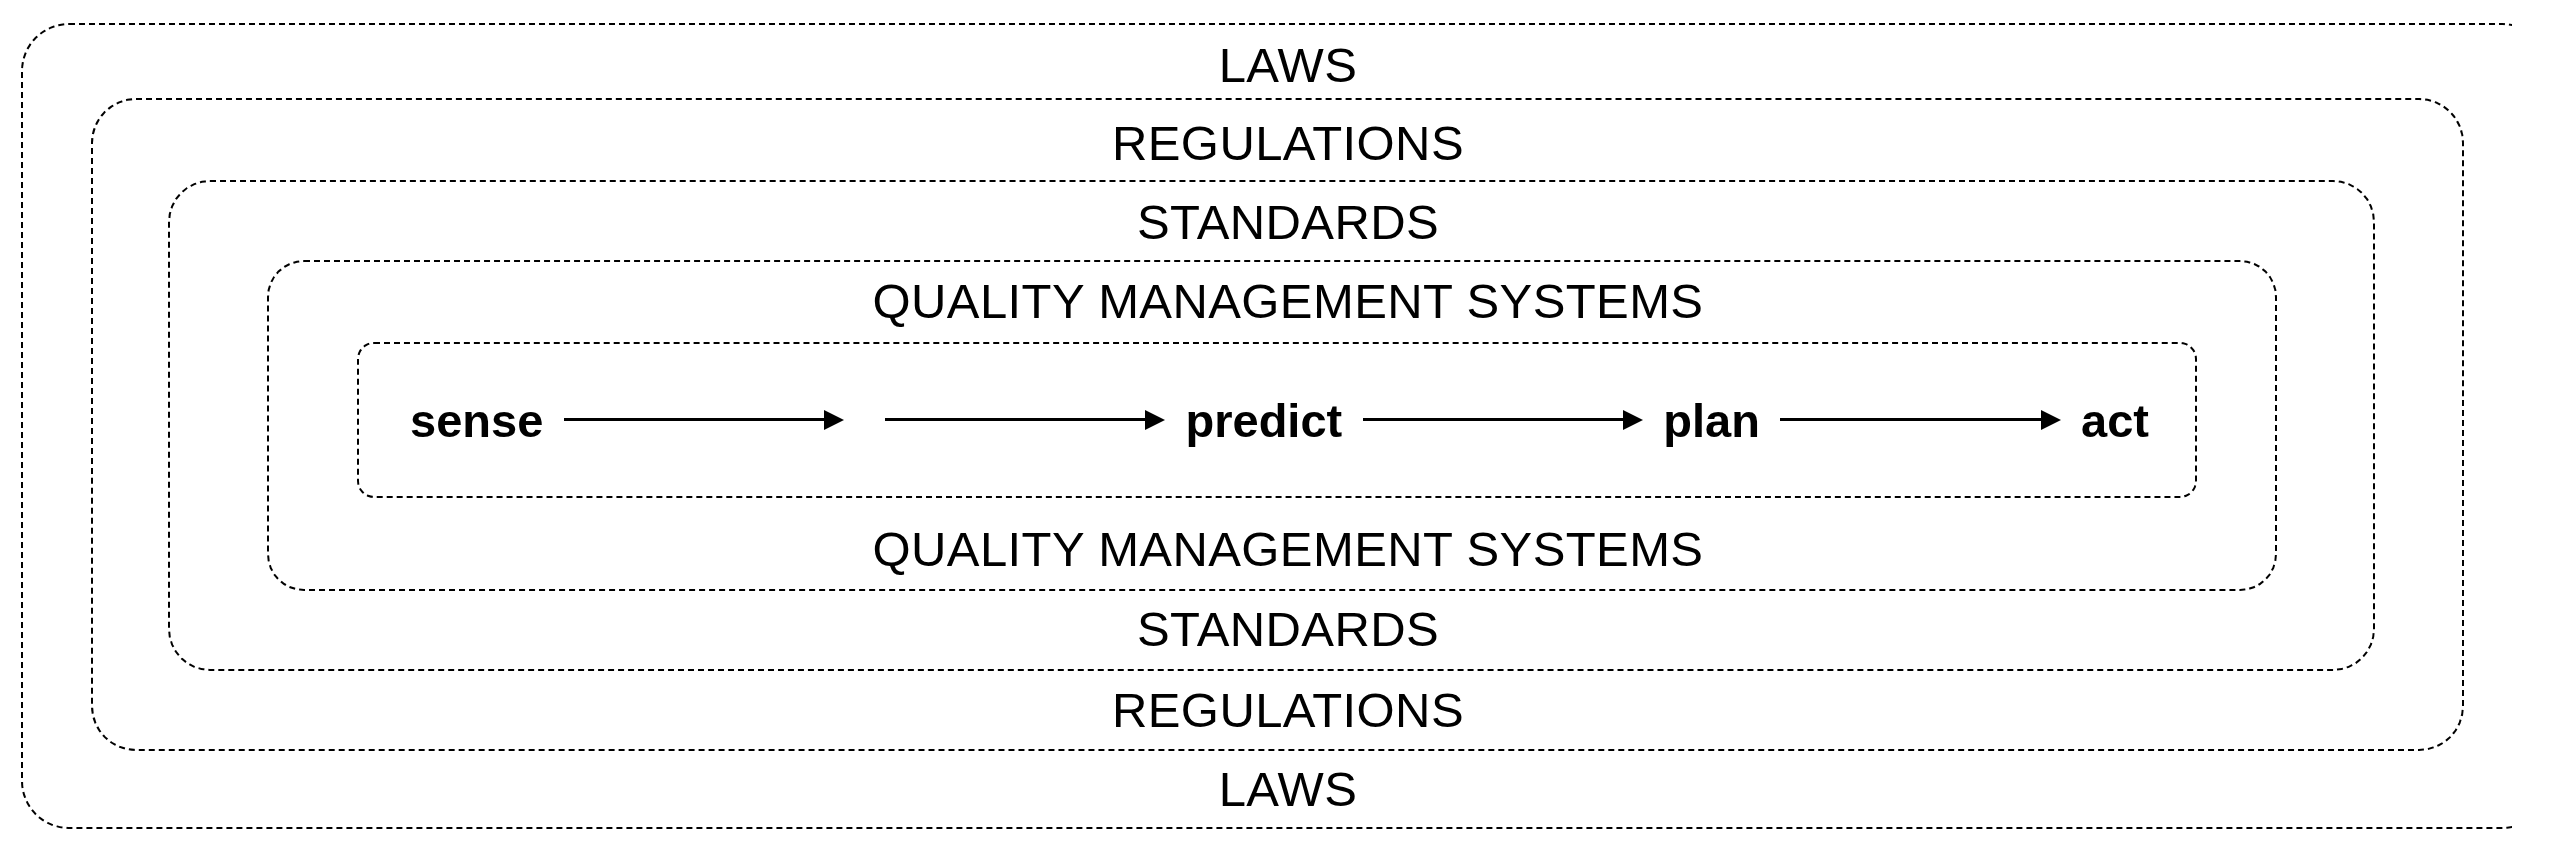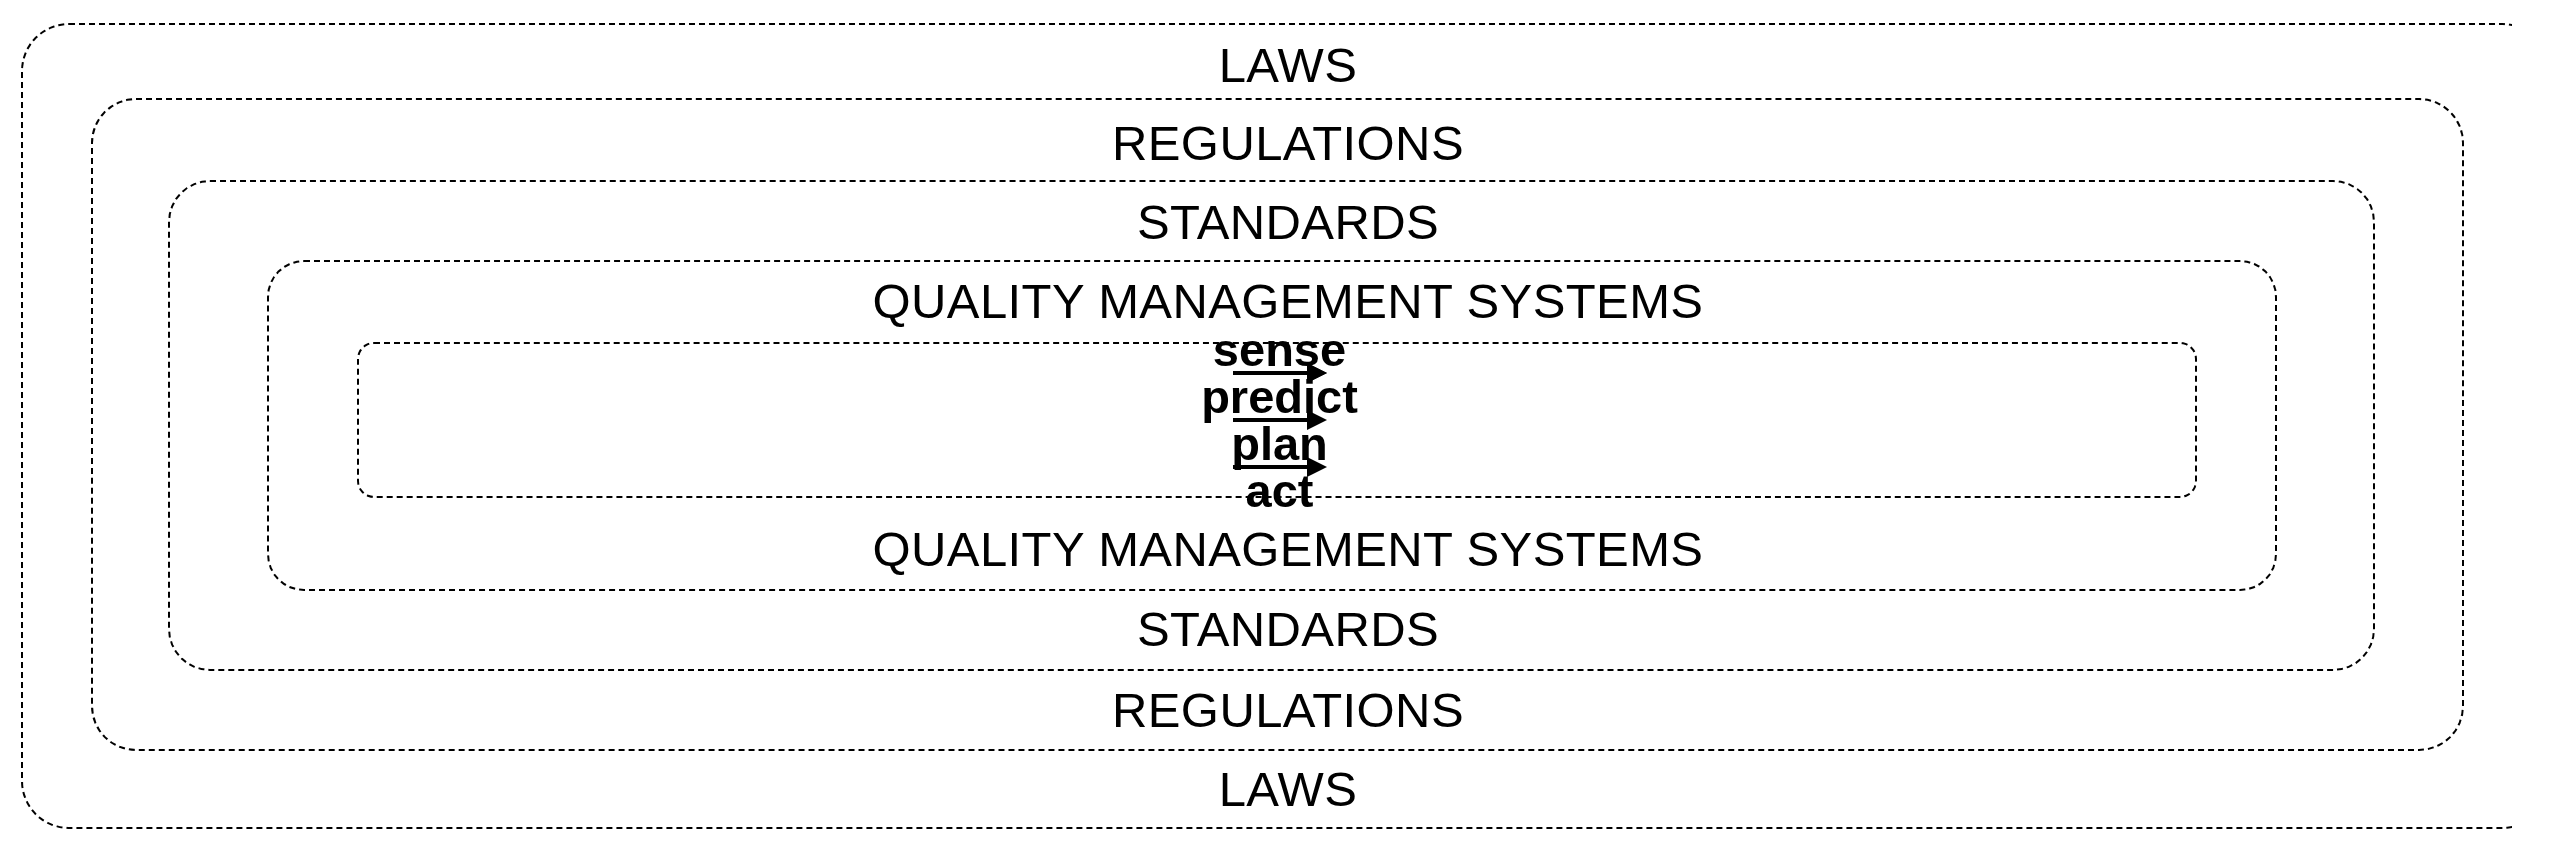--- a/index.html
+++ b/index.html
@@ -59,23 +59,22 @@
   .cap-laws-bot   { top: 765px; }
 
   
   #flow {
     position: absolute;
     left: 357px;
     top: 342px;
     width: 1840px;
     height: 156px;
     display: flex;
-    flex-direction: column;
     align-items: center;
-    justify-content: center;
+    justify-content: flex-end;
     padding: 0 48px 0 53px;
     box-sizing: border-box;
   }
 
   .step {
     font-size: 47px;
     font-weight: bold;
     line-height: 1;
     white-space: nowrap;
     color: #000000;

